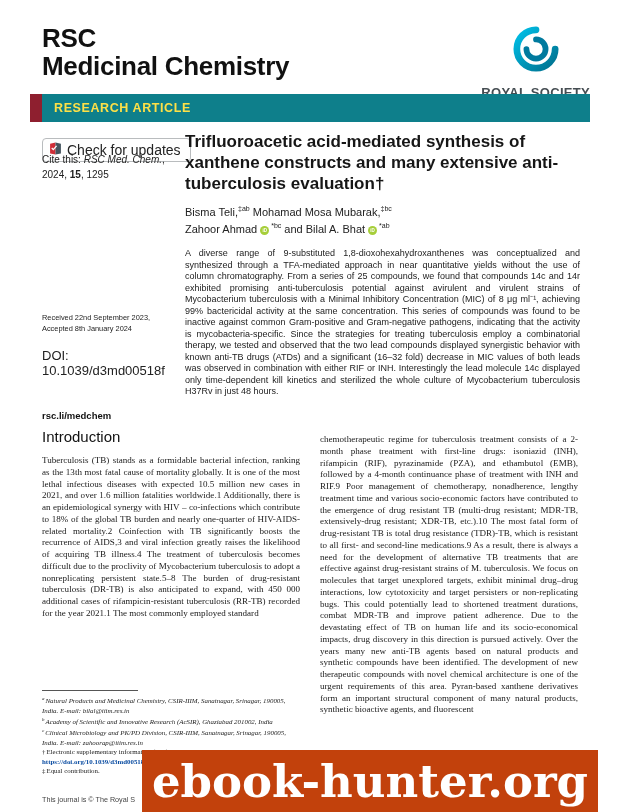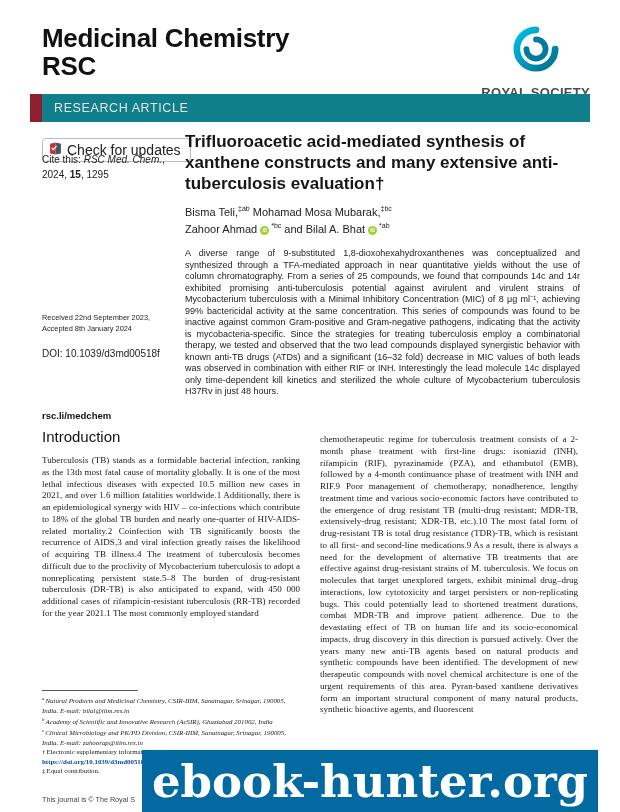--- a/index.html
+++ b/index.html
@@ -14,33 +14,33 @@
   .masthead{left:42px;top:24px;line-height:1.08;}
   .masthead .mast-line{font-size:26px;font-weight:700;color:#111;letter-spacing:-0.3px;}
   .society{right:30px;top:26px;display:flex;align-items:center;gap:9px;flex-direction:column;}
   .society-text{line-height:1.25;}
   .society-line1{font-size:13px;font-weight:700;color:#454d52;letter-spacing:0.3px;}
   .society-line2{font-size:13px;font-weight:700;color:var(--cyan,#00a3c4);letter-spacing:0.3px;}
 
   
   .banner{left:30px;top:94px;width:560px;height:28px;background:var(--teal,#0e7f8b);}
   .banner-tab{position:absolute;left:0;top:0;width:12px;height:28px;background:var(--maroon,#8e1f2f);}
-  .banner-label{position:absolute;left:24px;top:0;line-height:28px;color:#e5e5e5;
-    font-size:12.5px;font-weight:400;letter-spacing:0.6px;}
+  .banner-label{position:absolute;left:24px;top:0;line-height:28px;color:#fde047;
+    font-size:12.5px;font-weight:700;letter-spacing:0.6px;}
 
   
   .sidebar{left:42px;top:0;width:140px;height:812px;}
   .check-badge{position:absolute;top:138px;left:0;display:inline-flex;align-items:center;gap:5px;
     border:1px solid #b9bcbe;border-radius:4px;background:#fefefe;padding:3px 9px 3px 6px;
     font-size:14px;color:#222;cursor:pointer;white-space:nowrap;}
   .cite{position:absolute;top:152px;left:0;width:140px;font-size:10px;line-height:1.5;color:#222;}
   .cite .it{font-style:italic;}
   .cite .bold{font-weight:700;}
   .dates{position:absolute;top:312px;left:0;width:140px;font-size:7.4px;line-height:1.5;color:#222;}
-  .doi{position:absolute;top:348px;left:0;width:140px;font-size:10px;color:#222;}
+  .doi{position:absolute;top:348px;left:0;width:140px;font-size:13px;color:#222;}
   .rsc-link{position:absolute;top:382px;left:0;font-size:9.5px;font-weight:700;color:#111;cursor:pointer;margin-top:28px;}
 
   
   .title{left:185px;top:131px;width:398px;font-size:17px;font-weight:700;line-height:1.24;color:#161616;}
   .authors{left:185px;top:204px;width:398px;font-size:11px;line-height:1.55;color:#222;}
   .au-sup{font-size:7px;vertical-align:super;line-height:0;}
   .orcid{display:inline-block;width:9px;height:9px;border-radius:50%;
     background:var(--orcid_green,#A6CE39);color:#fff;font-size:4.5px;font-weight:700;
     text-align:center;line-height:9px;vertical-align:1px;margin:0 2px 0 3px;cursor:pointer;}
   .abstract{left:185px;top:248px;width:395px;font-size:9px;line-height:1.28;
@@ -62,31 +62,31 @@
   .fn.roman{font-style:normal;}
   .fn-sup{font-size:5px;vertical-align:super;font-style:italic;margin-right:1px;}
   .fn-mark{margin-right:1px;}
   .fn-link{color:var(--link_blue,#0b4da2);font-weight:700;font-style:normal;cursor:pointer;}
 
   
   .footer-left{left:42px;top:795px;font-size:7.2px;color:#444;white-space:nowrap;}
   .footer-right{left:600px;top:794px;font-size:8px;font-weight:700;color:#333;margin-left:36px;}
 
   
-  .watermark{left:142px;top:750px;width:456px;height:62px;background:#0369a1;z-index:10;
+  .watermark{left:142px;top:750px;width:456px;height:62px;background:#c2410c;z-index:10;
     display:flex;align-items:center;justify-content:center;}
   .watermark-text{font-family:"DejaVu Serif", serif;font-weight:700;font-size:45px;
     color:#fff;white-space:nowrap;letter-spacing:0;}
 </style>
 </head>
 <body>
 
 <div class="abs masthead">
+  <div class="mast-line">RSC</div>
   <div class="mast-line">Medicinal Chemistry</div>
-  <div class="mast-line">RSC</div>
 </div>
 
 <div class="abs society">
   <span>
     <svg width="46" height="46" viewBox="0 0 48 48">
       <defs>
         <linearGradient id="swirlg" x1="0" y1="0" x2="1" y2="1">
           <stop offset="0" stop-color="#00c0e8"></stop>
           <stop offset="1" stop-color="#00708e"></stop>
         </linearGradient>

